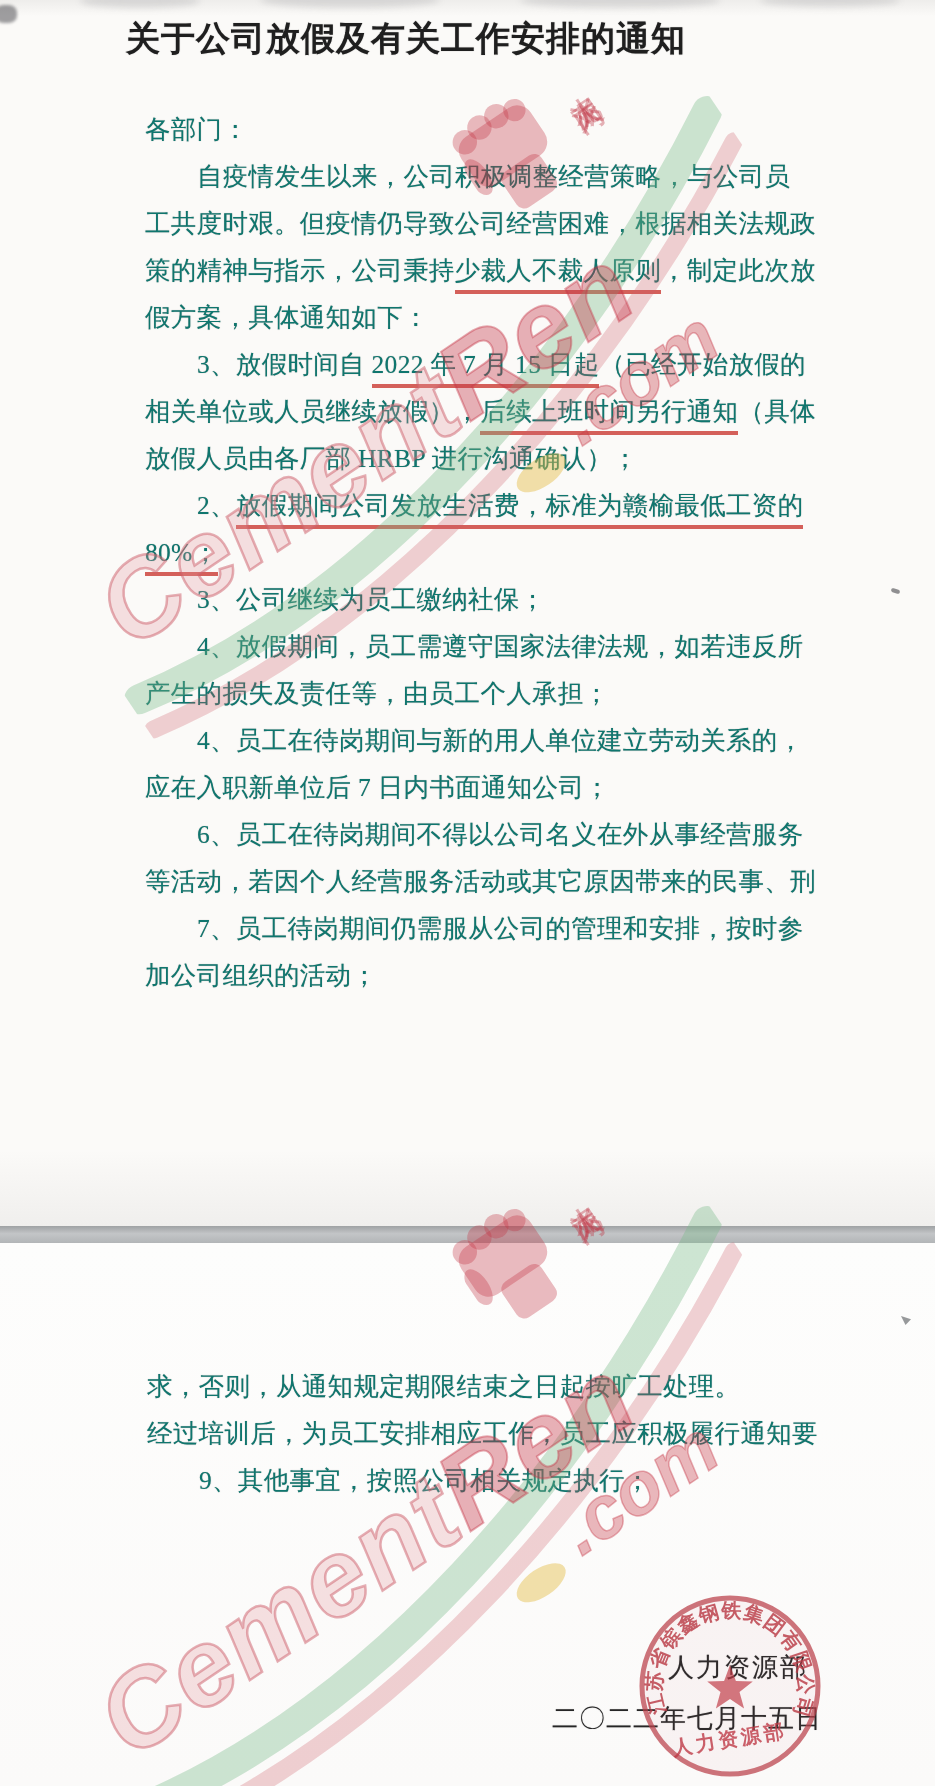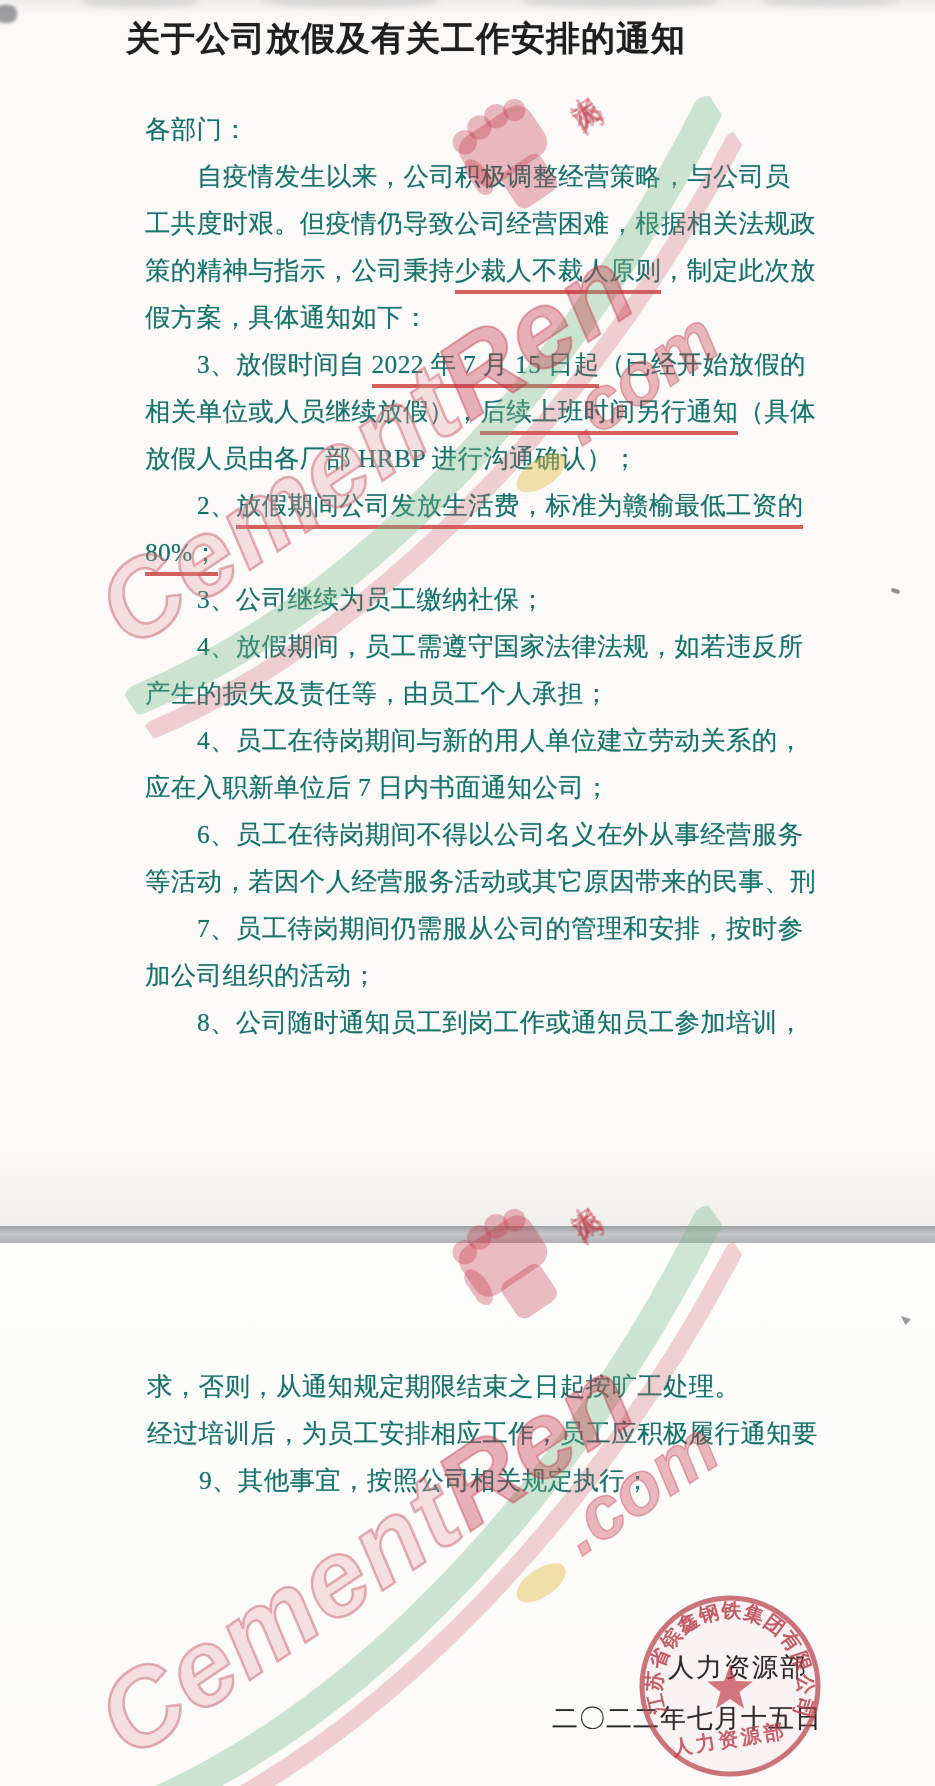--- a/index.html
+++ b/index.html
@@ -109,21 +109,20 @@
     <div class="doc-line"><span class="seg u">80%；</span></div>
     <div class="doc-line indent"><span class="seg">3、公司继续为员工缴纳社保；</span></div>
     <div class="doc-line indent"><span class="seg">4、放假期间，员工需遵守国家法律法规，如若违反所</span></div>
     <div class="doc-line"><span class="seg">产生的损失及责任等，由员工个人承担；</span></div>
     <div class="doc-line indent"><span class="seg">4、员工在待岗期间与新的用人单位建立劳动关系的，</span></div>
     <div class="doc-line"><span class="seg">应在入职新单位后 7 日内书面通知公司；</span></div>
     <div class="doc-line indent"><span class="seg">6、员工在待岗期间不得以公司名义在外从事经营服务</span></div>
     <div class="doc-line"><span class="seg">等活动，若因个人经营服务活动或其它原因带来的民事、刑</span></div>
     <div class="doc-line indent"><span class="seg">7、员工待岗期间仍需服从公司的管理和安排，按时参</span></div>
     <div class="doc-line"><span class="seg">加公司组织的活动；</span></div>
-    <div class="doc-line indent"><span class="seg">8、公司随时通知员工到岗工作或通知员工参加培训，</span></div>
   </div>
 <div class="page-text" id="page-text-2">
     <div class="doc-line"><span class="seg">求，否则，从通知规定期限结束之日起按旷工处理。</span></div>
     <div class="doc-line"><span class="seg">经过培训后，为员工安排相应工作，员工应积极履行通知要</span></div>
     <div class="doc-line indent"><span class="seg">9、其他事宜，按照公司相关规定执行；</span></div>
   </div>
 
 <div class="sig-dept">人力资源部</div>
 <div class="sig-date">二〇二二年七月十五日</div>
 

